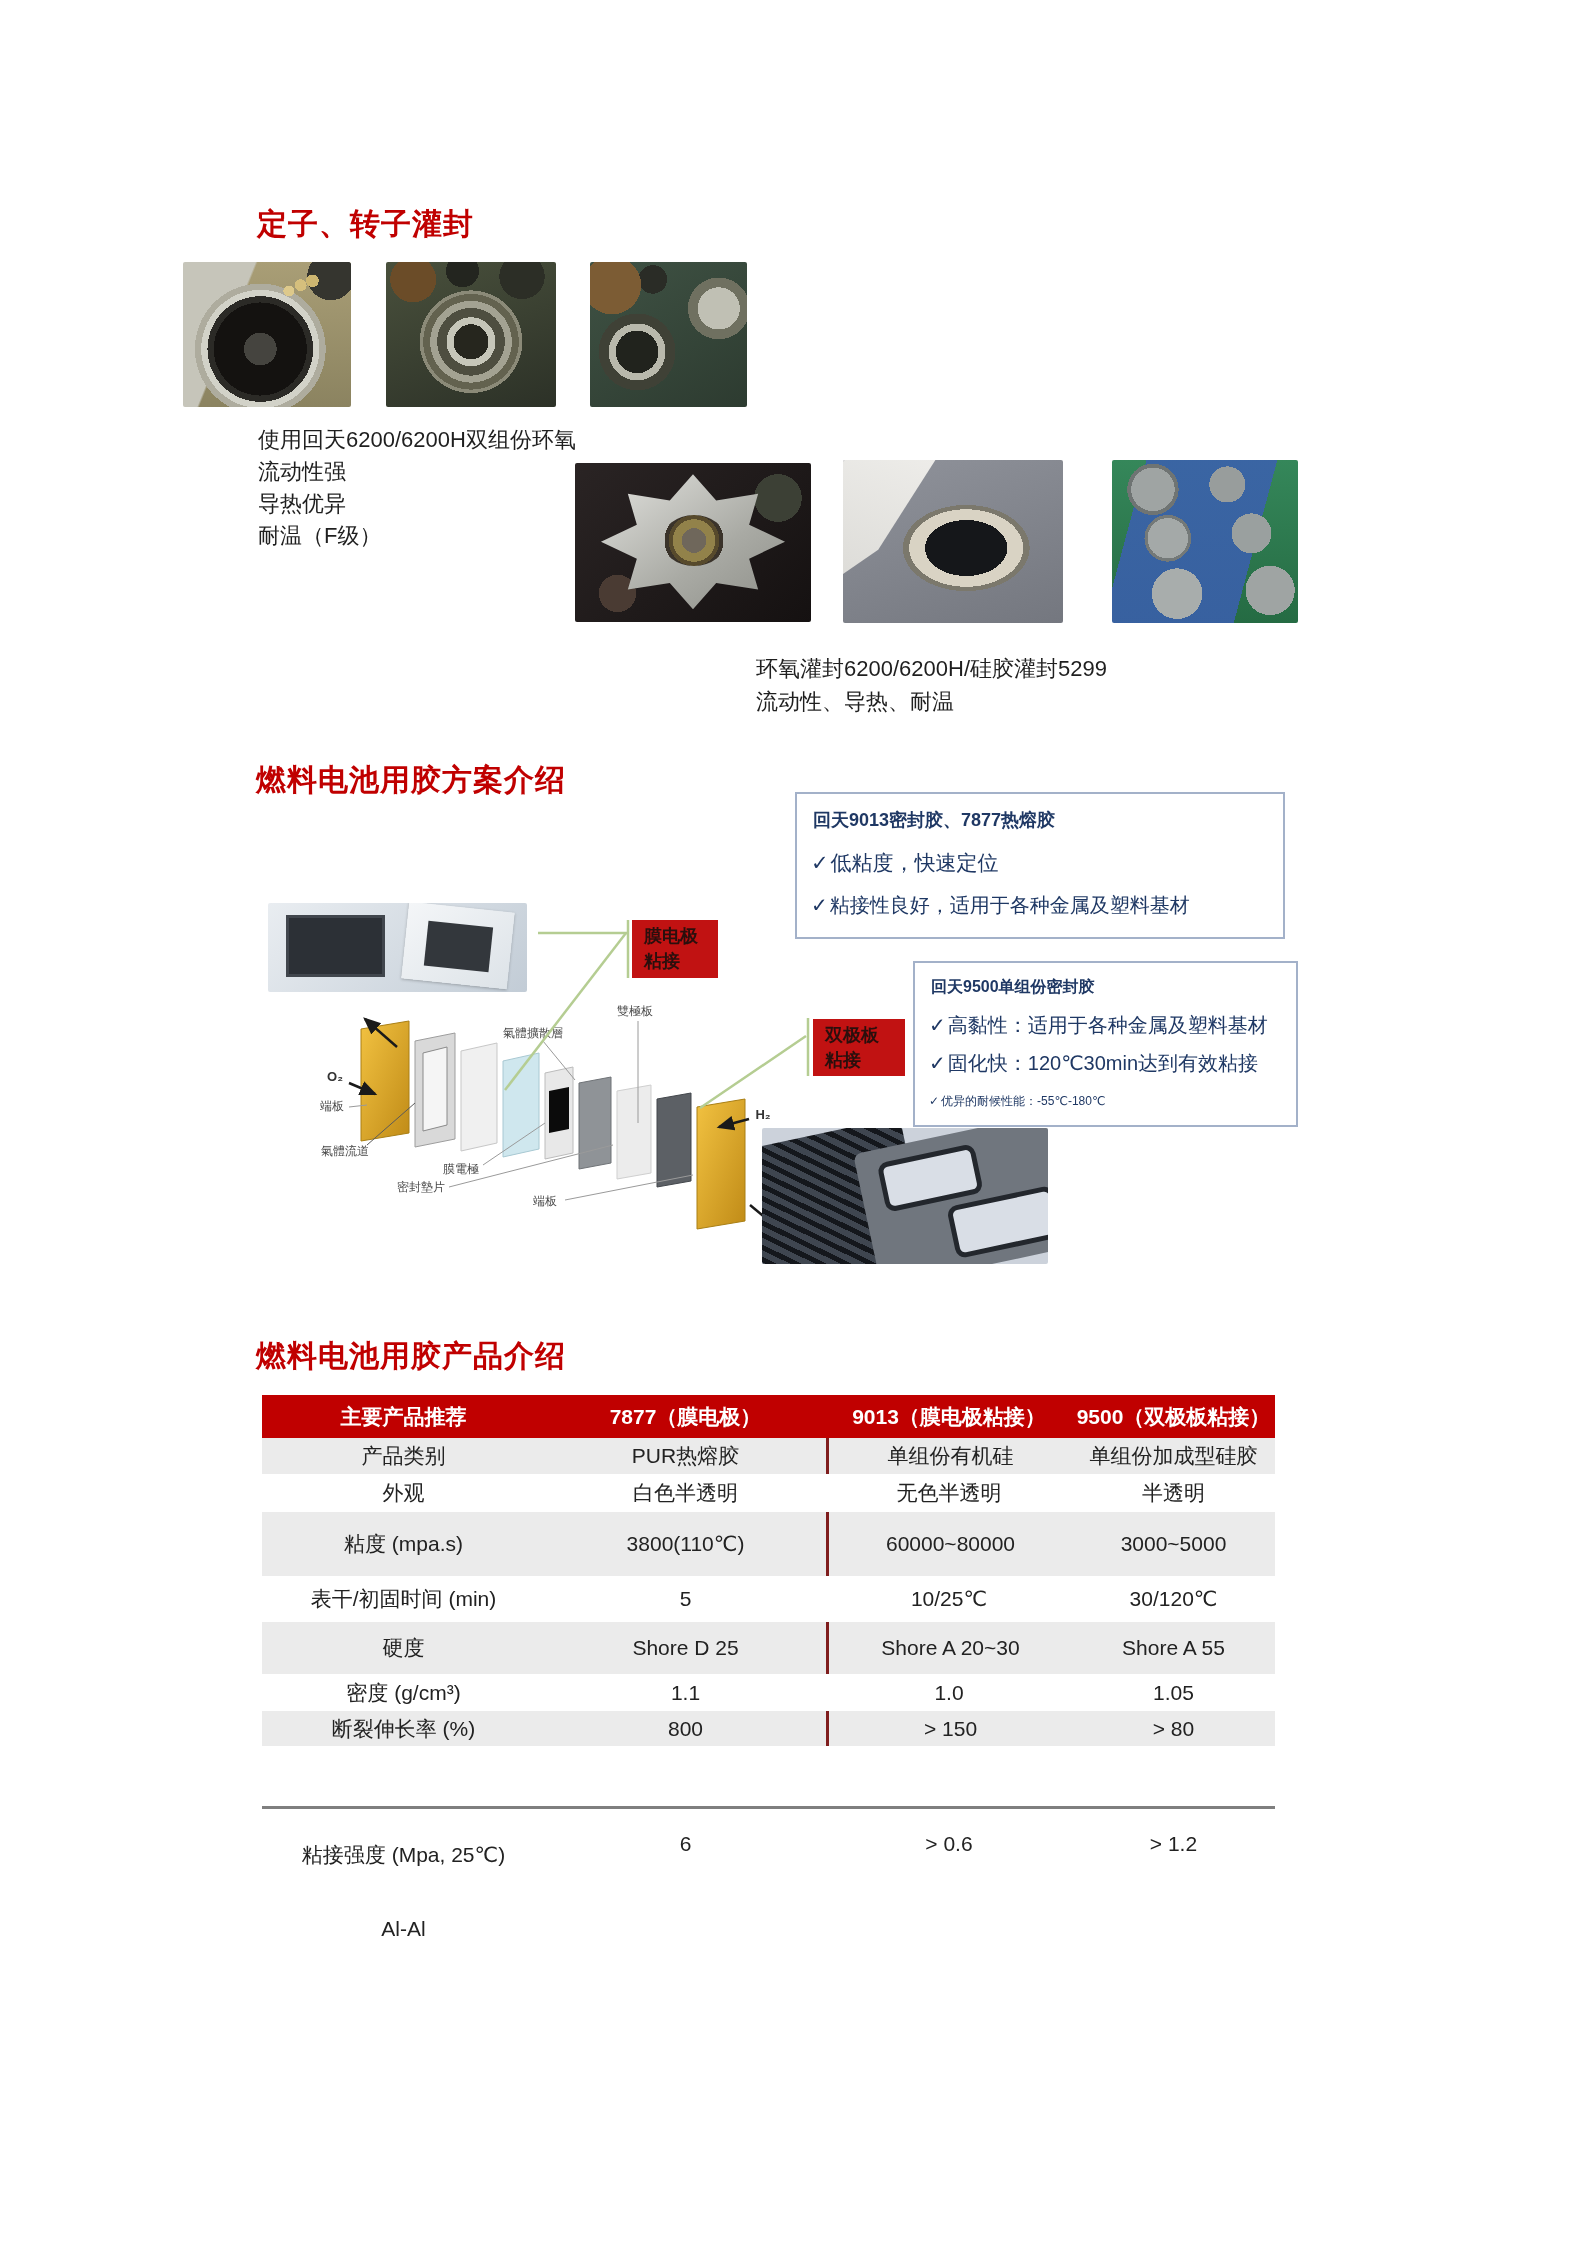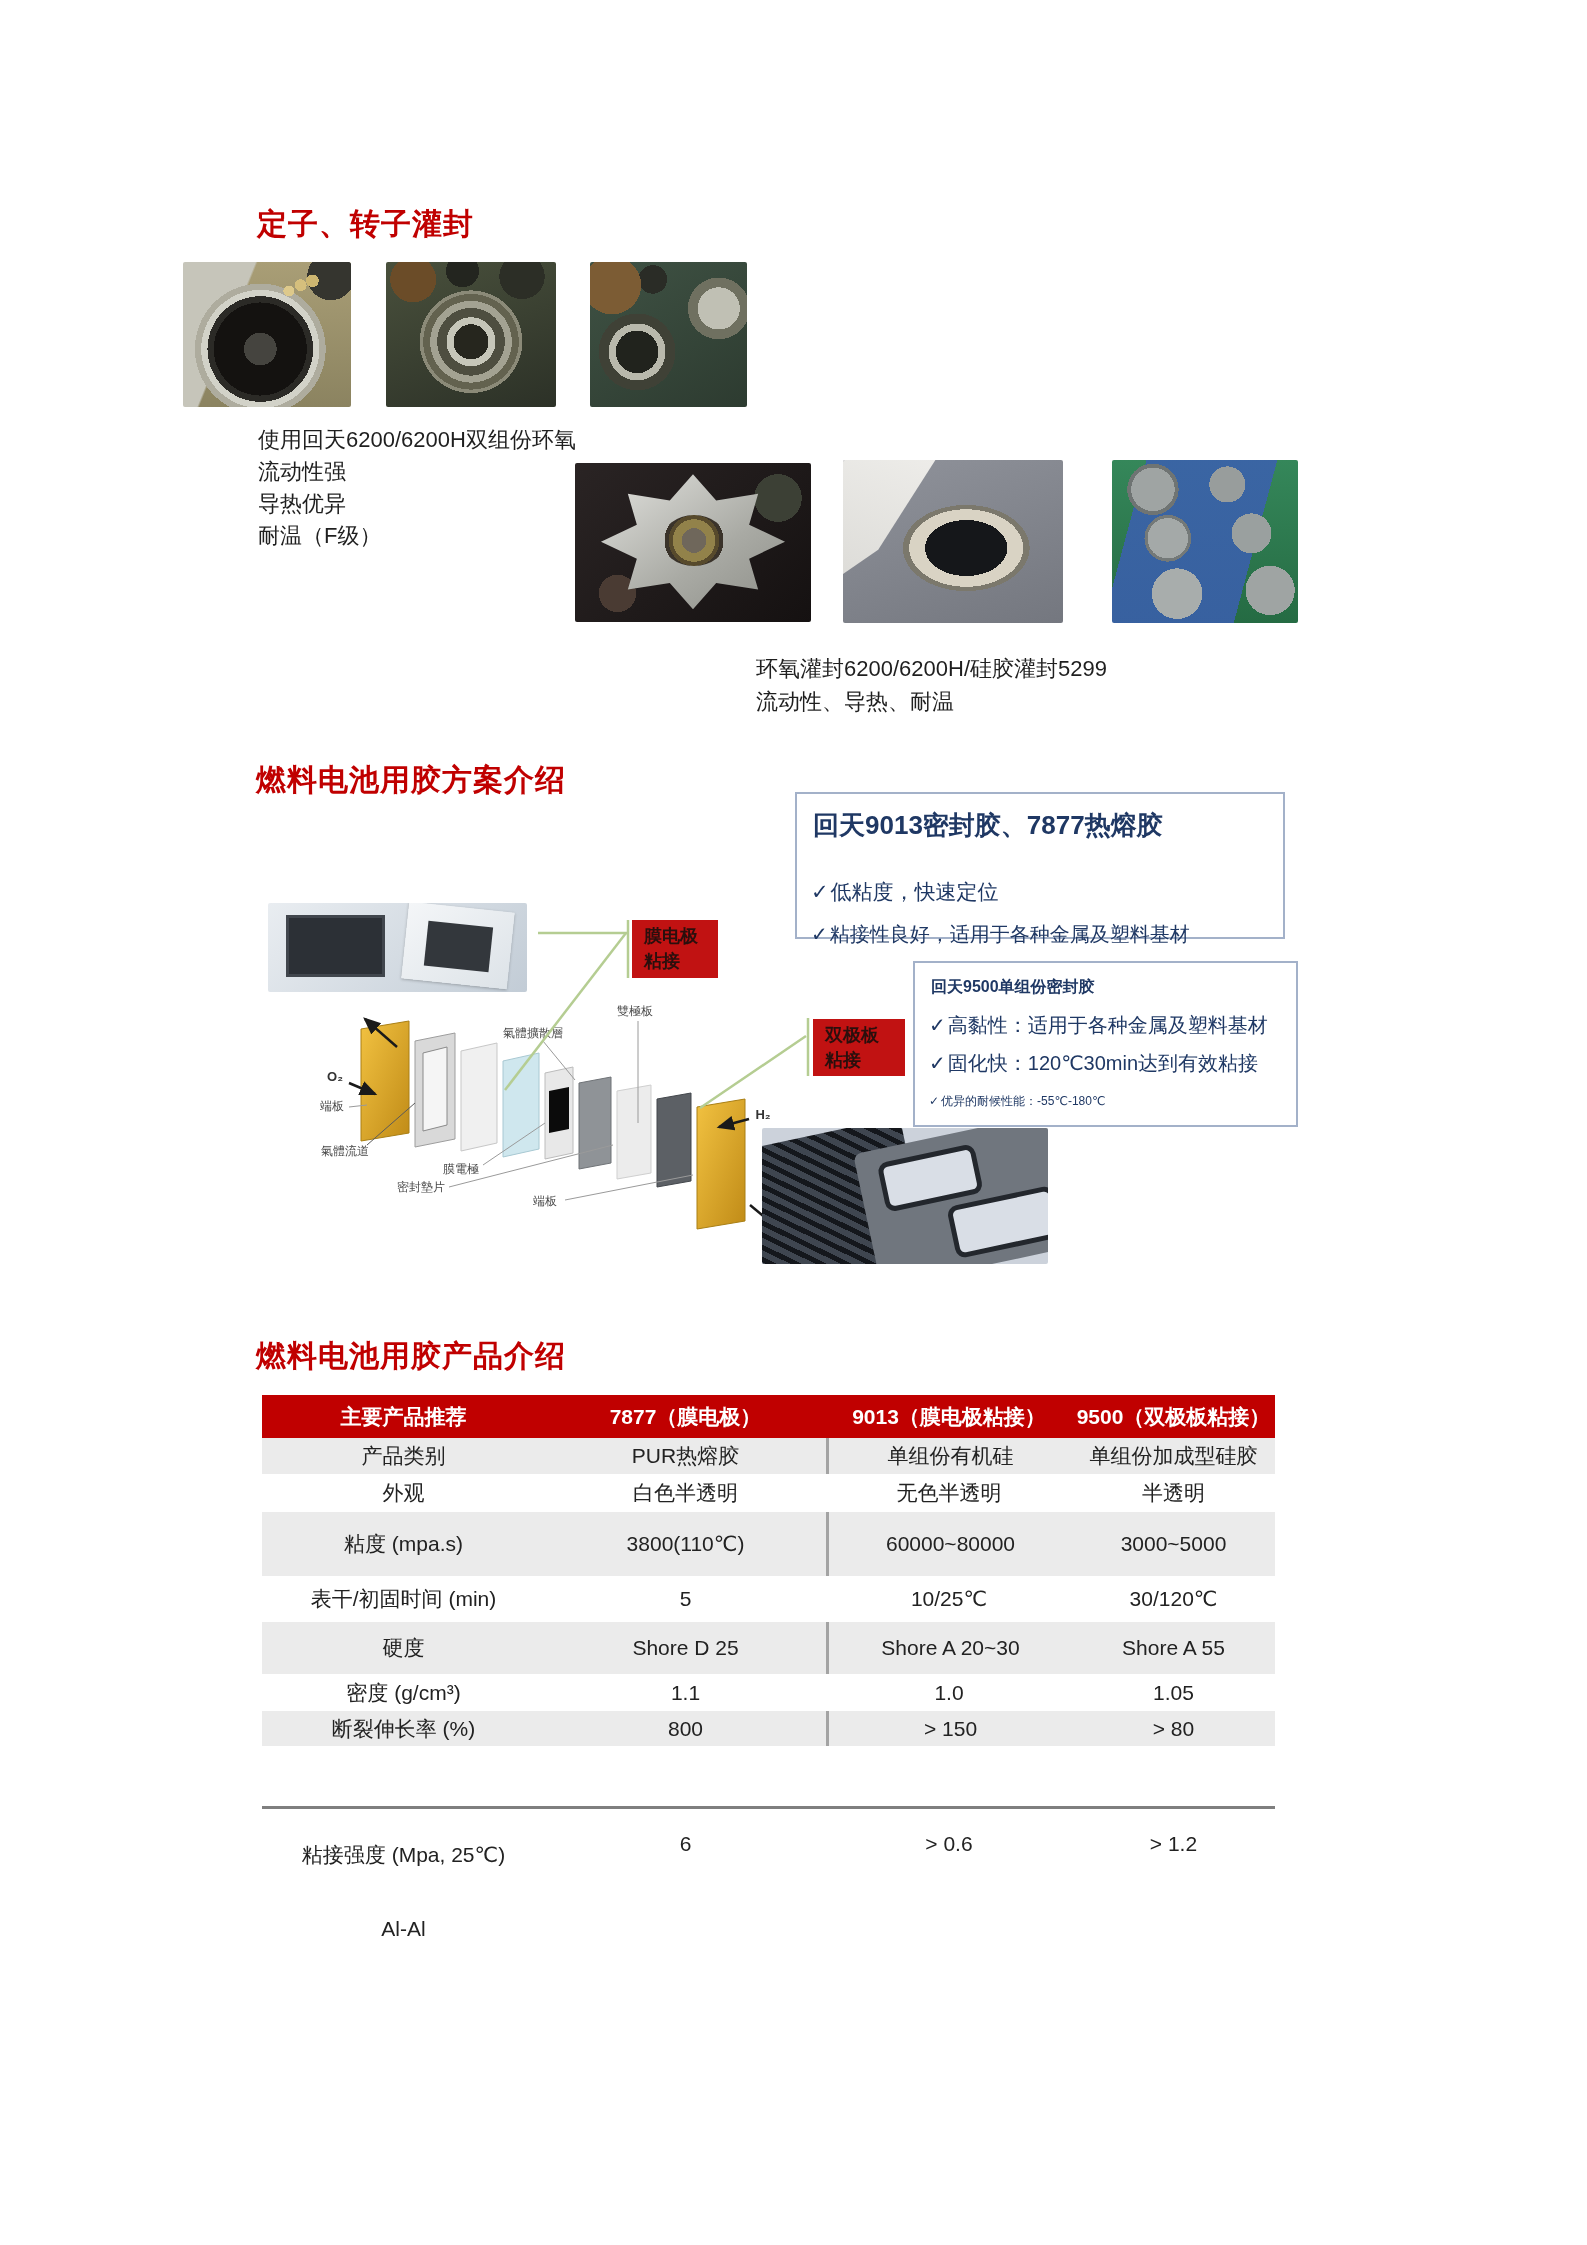--- a/index.html
+++ b/index.html
@@ -71,21 +71,21 @@
   .bb-item{white-space:nowrap;}
   .check{margin-right:2px;}
   
   .redlabel{position:absolute;background:#C11212;color:#2a0f0d;font-size:18px;line-height:25px;font-weight:bold;padding:4px 0 0 12px;box-sizing:border-box;z-index:6;}
   
   .ptable{position:absolute;left:262px;top:1395px;width:1013px;border-bottom:3px solid #7f7f7f;font-size:21px;z-index:2;}
   .trow{display:grid;grid-template-columns:283px 281px 246px 203px;}
   .cell{display:flex;align-items:center;justify-content:center;text-align:center;line-height:26px;}
   .trow.thead{background:#C00000;color:#fff;font-weight:bold;}
   .trow.gray{background:#EBEBEB;}
-  .trow.gray .cell:nth-child(3){border-left:3px solid #a3a3a3;}
+  .trow.gray .cell:nth-child(3){border-left:3px solid #7f1d1d;}
   .cell .two{display:block;margin-top:48px;}
   svg{display:block;}
   .overlay{position:absolute;pointer-events:none;z-index:5;}
 </style>
 </head>
 <body>
 
 <div class="page">
 
   <div class="h-red" style="left:257px;top:204px;">定子、转子灌封</div>
@@ -134,21 +134,21 @@
   <div class="redlabel" style="left:632px;top:920px;width:86px;height:58px;">
     <div>膜电极</div>
     <div>粘接</div>
   </div>
   <div class="redlabel" style="left:813px;top:1019px;width:92px;height:57px;">
     <div>双极板</div>
     <div>粘接</div>
   </div>
 
   <div class="bluebox" style="left:795px;top:792px;width:490px;height:147px;">
-    <div class="bb-title" style="font-size:26px;margin:4px 0 28px 2px;">回天9013密封胶、7877热熔胶</div>
+    <div class="bb-title" style="font-size:18px;margin:4px 0 10px 2px;">回天9013密封胶、7877热熔胶</div>
     <div class="bb-item" style="font-size:21px;line-height:42px;"><span class="check">✓</span><span>低粘度，快速定位</span></div>
     <div class="bb-item" style="font-size:20px;line-height:42px;"><span class="check">✓</span><span>粘接性良好，适用于各种金属及塑料基材</span></div>
   </div>
 
   <div class="bluebox" style="left:913px;top:961px;width:385px;height:166px;">
     <div class="bb-title" style="font-size:16px;margin:4px 0 8px 2px;">回天9500单组份密封胶</div>
     <div class="bb-item" style="font-size:20px;line-height:38px;"><span class="check">✓</span><span>高黏性：适用于各种金属及塑料基材</span></div>
     <div class="bb-item" style="font-size:20px;line-height:38px;"><span class="check">✓</span><span>固化快：120℃30min达到有效粘接</span></div>
     <div class="bb-item" style="font-size:12px;line-height:38px;"><span class="check">✓</span><span>优异的耐候性能：-55℃-180℃</span></div>
   </div>

